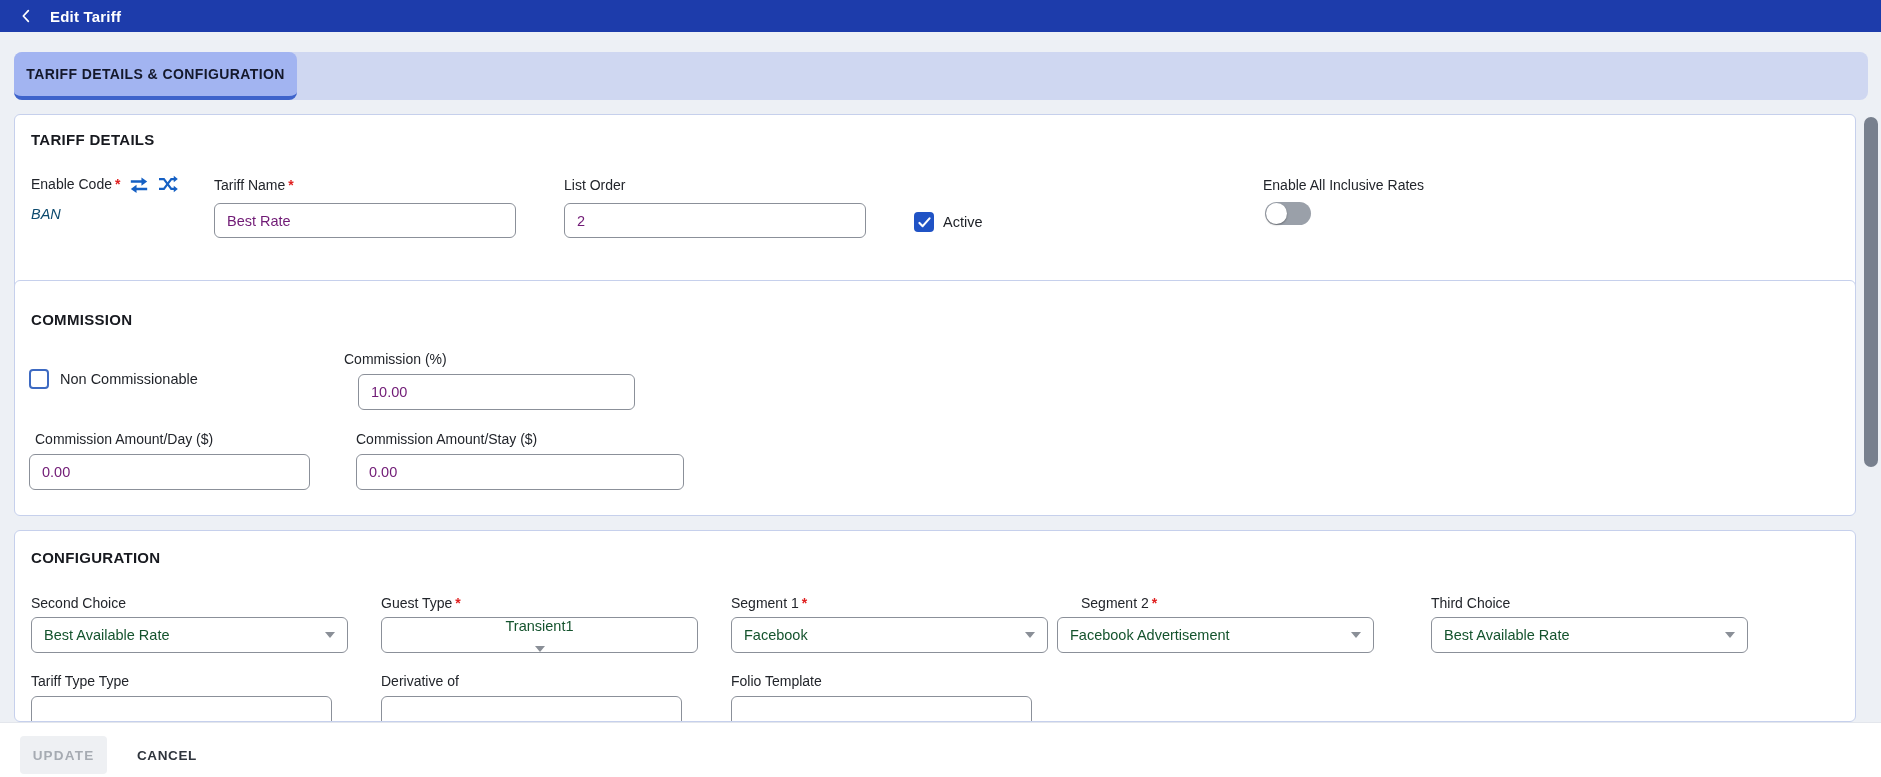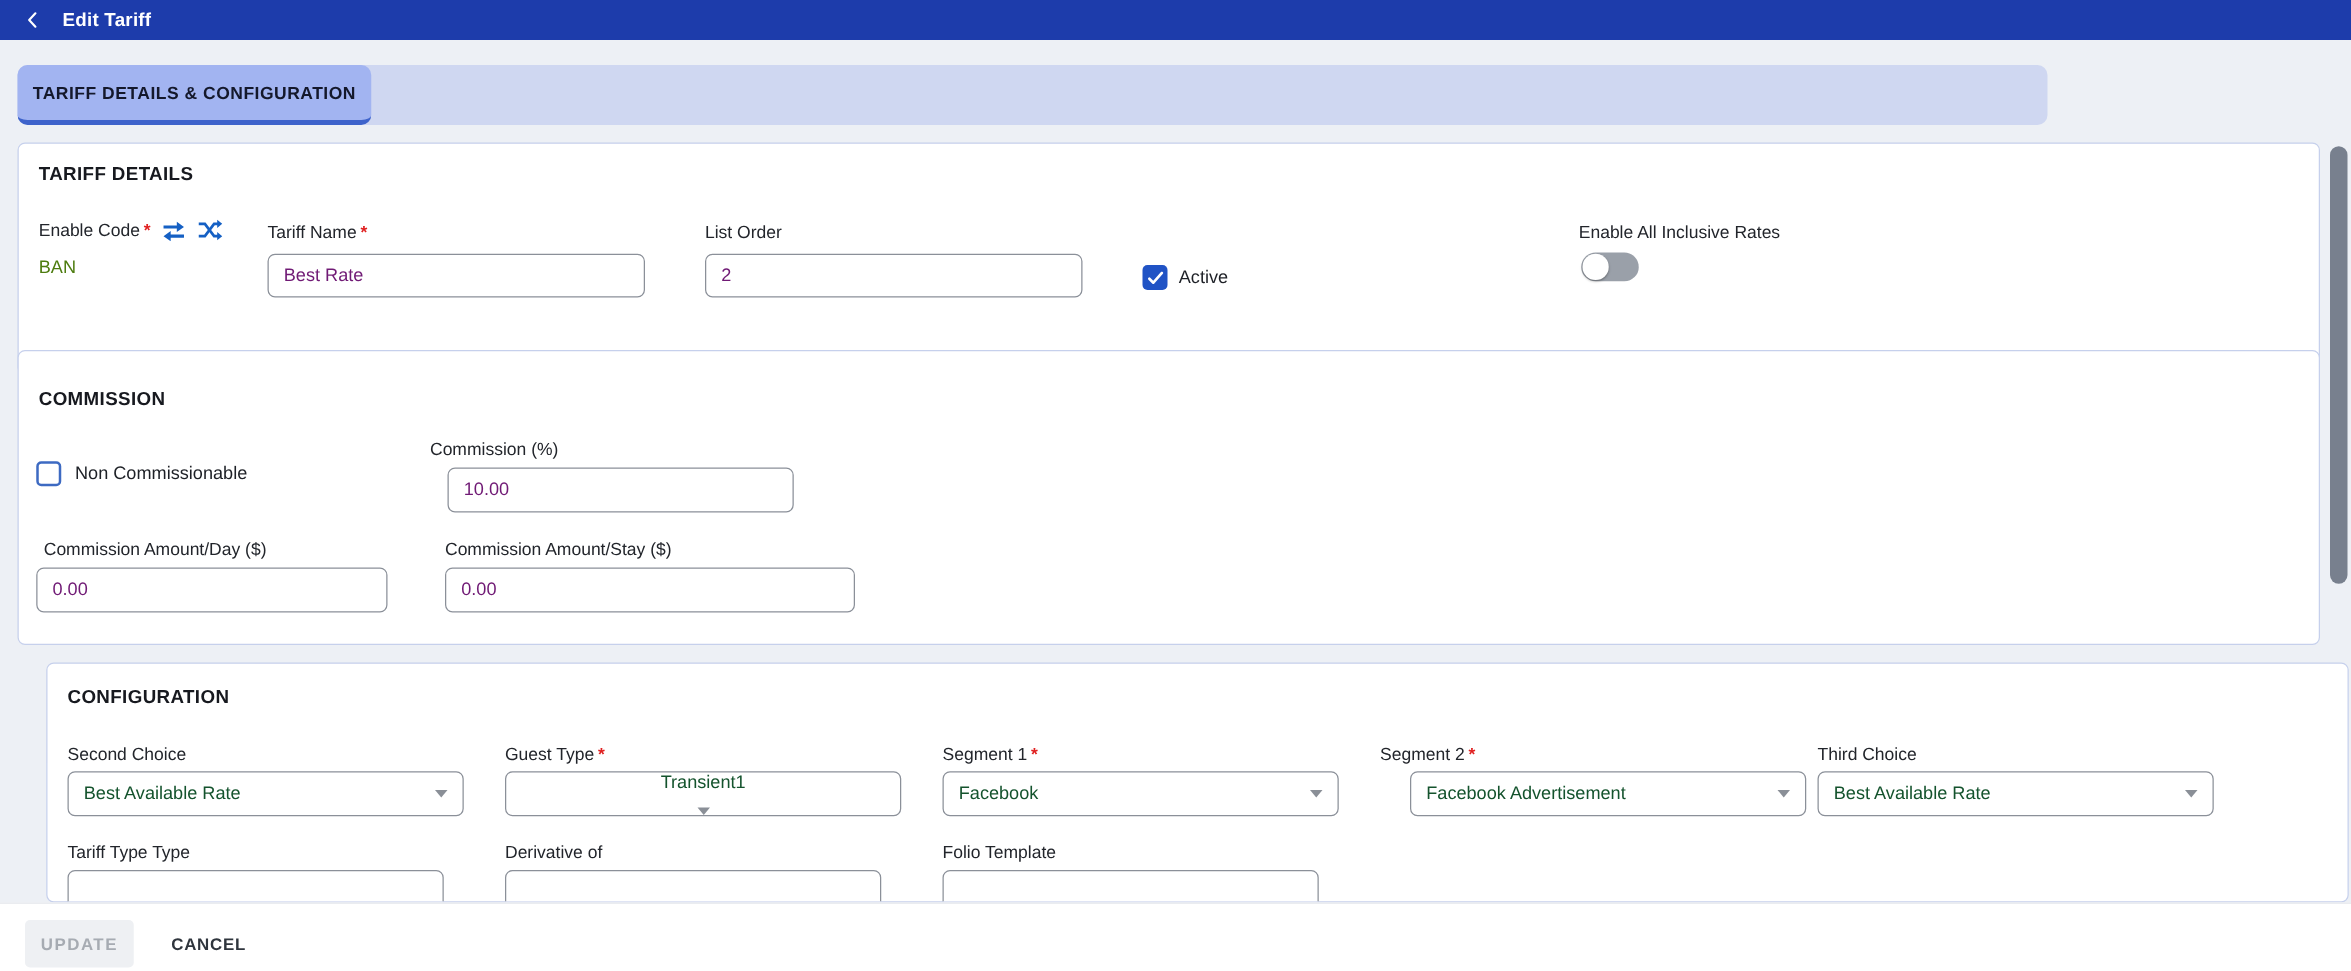--- a/index.html
+++ b/index.html
@@ -13,39 +13,39 @@
   
   .app-header {
     position:absolute; top:0; left:0; width:100%; height:32px;
     background:#1d3cab; display:flex; align-items:center; gap:15px;
     padding-left:17px; color:#fff;
   }
   .back-btn { width:18px; height:18px; display:flex; align-items:center; justify-content:center; cursor:pointer; }
   .header-title { font-size:15px; font-weight:700; letter-spacing:.2px; }
   
   .tab-bar {
-    position:absolute; top:52px; left:14px; width:1624px; height:48px;
+    position:absolute; top:52px; left:14px; width:1854px; height:48px;
     background:#cfd7f1; border-radius:8px;
   }
   .tab-active {
     position:absolute; left:0; top:0; width:283px; height:48px;
     background:#a2b4f1; border-radius:8px;
     border-bottom:4px solid #3e63cb;
     display:flex; align-items:center; justify-content:center;
     font-size:14px; font-weight:600; color:#14182b; letter-spacing:.4px;
     cursor:pointer;
   }
   
   .panel {
     position:absolute; left:14px; width:1842px;
     background:#fff; border:1px solid #c6d0ec; border-radius:6px;
   }
   #panel-details    { top:114px; height:186px; }
   #panel-commission { top:280px; height:236px; }
-  #panel-config     { top:530px; height:192px; overflow:hidden;margin-left:23px; }
+  #panel-config     { top:530px; height:192px; overflow:hidden; }
   .panel-title { position:absolute; left:16px; font-size:15px; font-weight:700; color:#17191f; letter-spacing:.3px; }
   .lbl { font-size:14px; color:#22252b; white-space:nowrap; }
   .req { color:#e02020; margin-left:3px; font-weight:600; }
   .abs { position:absolute; }
   
   .tbox {
     position:absolute; height:35px; border:1px solid #8b9099; border-radius:6px;
     background:#fff; font-size:14.5px; color:#701a75; padding:0 12px;
     font-family:inherit; outline:none;
   }
@@ -128,21 +128,21 @@
     </span>
     <span class="icon-btn">
       <svg width="20" height="18" viewBox="0 0 24 22">
         <path d="M1 5 H7 L16 17 H20" stroke="#1560c4" stroke-width="2.6" fill="none"></path>
         <path d="M1 17 H7 L16 5 H20" stroke="#1560c4" stroke-width="2.6" fill="none"></path>
         <path d="M19 1 L24 5 L19 9 Z" fill="#1560c4"></path>
         <path d="M19 13 L24 17 L19 21 Z" fill="#1560c4"></path>
       </svg>
     </span>
   </div>
-  <div class="abs" style="left:16px; top:91px; font-size:14.5px; color:#4d7c0f;">BAN</div>
+  <div class="abs" style="left:16px; top:91px; font-size:14.5px; color:#0c4a6e;font-style:italic;">BAN</div>
 
   <label class="lbl abs" style="left:199px; top:62px;"><span>Tariff Name</span><span class="req">*</span></label>
   <input class="tbox" style="left: 199px; top: 88px; width: 302px;" value="Best Rate">
 
   <label class="lbl abs" style="left:549px; top:62px;">List Order</label>
   <input class="tbox" style="left: 549px; top: 88px; width: 302px;" value="2">
 
   <div class="abs" style="left:899px; top:97px; display:flex; align-items:center; gap:9px;">
     <span class="cb-checked">
       <span style="display:flex;">
@@ -192,21 +192,21 @@
     <span class="caret"></span>
   </div>
   <div class="selbox" style="left:366px; top:86px;flex-direction:column;">
     <span>Transient1</span>
     <span class="caret"></span>
   </div>
   <div class="selbox" style="left:716px; top:86px;">
     <span>Facebook</span>
     <span class="caret"></span>
   </div>
-  <div class="selbox" style="left:1090px;top:86px;">
+  <div class="selbox" style="left:1042px;top:86px;">
     <span>Facebook Advertisement</span>
     <span class="caret"></span>
   </div>
   <div class="selbox" style="left:1416px;top:86px;">
     <span>Best Available Rate</span>
     <span class="caret"></span>
   </div>
 
   <label class="lbl abs" style="left:16px;  top:142px;">Tariff Type Type</label>
   <label class="lbl abs" style="left:366px; top:142px;">Derivative of</label>

